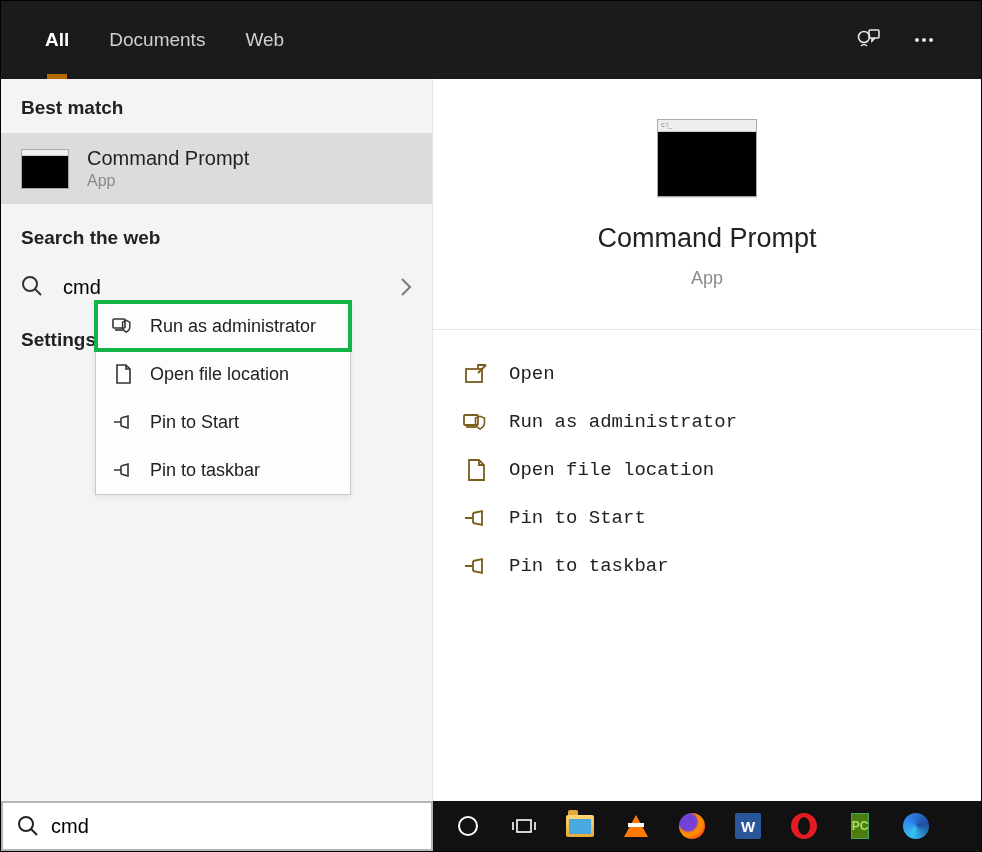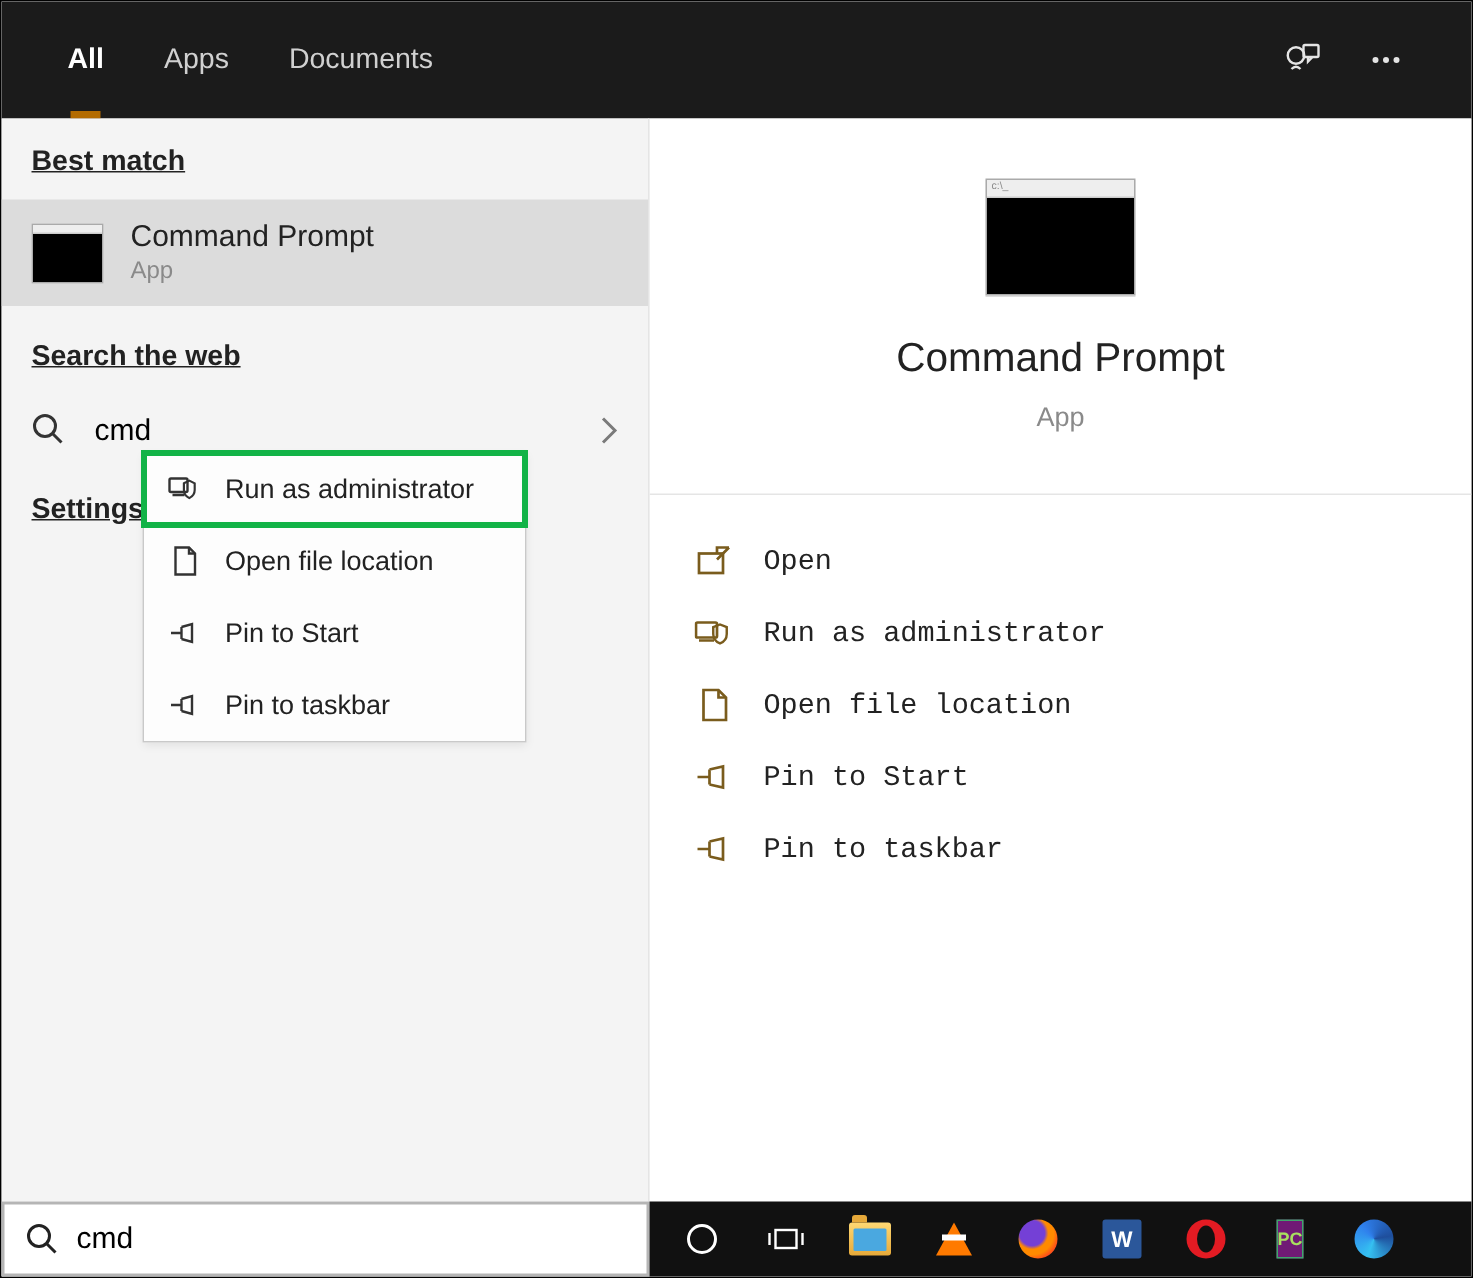--- a/index.html
+++ b/index.html
@@ -70,21 +70,20 @@
     display: flex;
     flex-direction: column;
   }
 
   
   .section-header {
     font-size: 19px;
     font-weight: 600;
     padding: 18px 20px 14px 20px;
     color: #222;
-    text-decoration: underline;
   }
   .result-row {
     display: flex;
     align-items: center;
     background: #dcdcdc;
     padding: 14px 20px;
     gap: 18px;
     cursor: pointer;
   }
   .result-icon {
@@ -174,38 +173,38 @@
   .tb-item{width:30px;height:30px;display:flex;align-items:center;justify-content:center;color:#fff;cursor:pointer;}
   .tb-explorer{background:linear-gradient(#ffd873,#e6a93a);border-radius:2px;position:relative;width:28px;height:22px;}
   .tb-explorer::before{content:"";position:absolute;top:-5px;left:2px;width:10px;height:5px;background:#e6a93a;border-radius:2px 2px 0 0;}
   .tb-explorer::after{content:"";position:absolute;inset:4px 3px 3px 3px;background:#4aa8e0;border-radius:1px;}
   .tb-vlc{width:0;height:0;border-left:12px solid transparent;border-right:12px solid transparent;border-bottom:22px solid #ff7a00;position:relative;}
   .tb-vlc::after{content:"";position:absolute;left:-8px;top:8px;width:16px;height:4px;background:#fff;}
   .tb-firefox{width:26px;height:26px;border-radius:50%;background:radial-gradient(circle at 35% 35%,#7440d6 0 35%,#ff8a00 45% 60%,#ff4e1a 75%,#ffd24a 100%);}
   .tb-word{width:26px;height:26px;background:#2b579a;color:#fff;display:flex;align-items:center;justify-content:center;font-weight:700;font-size:15px;border-radius:2px;}
   .tb-opera{width:26px;height:26px;border-radius:50%;background:#e31b23;position:relative;}
   .tb-opera::after{content:"";position:absolute;inset:4px 7px;border-radius:50%;background:#111;}
-  .tb-pycharm{width:18px;height:26px;background:#701a75;color:#a8e05f;display:flex;align-items:center;justify-content:center;font-size:12px;font-weight:700;border:1px solid #3fa66b;}
+  .tb-pycharm{width:18px;height:26px;background:#4d7c0f;color:#a8e05f;display:flex;align-items:center;justify-content:center;font-size:12px;font-weight:700;border:1px solid #3fa66b;}
   .tb-edge{width:26px;height:26px;border-radius:50%;background:conic-gradient(from 200deg,#35c1f1,#2f80ed,#1e4e9c,#35c1f1);}
 
   svg { display:block; }
 </style>
 </head>
 <body>
 
 <div class="topbar">
   <div class="topbar-left">
     <div class="tab active">
         <span>All</span>
       </div>
     <div class="tab">
-        <span>Apps</span>
+        <span>Documents</span>
       </div>
     <div class="tab">
-        <span>Documents</span>
+        <span>Web</span>
       </div>
   </div>
   <div class="topbar-right">
     <div class="topbar-ic">
       <svg width="26" height="24" viewBox="0 0 26 24" stroke="#e4e4e4" fill="none" stroke-width="1.6">
         <circle cx="9" cy="9" r="5.5"></circle>
         <path d="M6 18 Q9 15 12 18"></path>
         <rect x="14" y="2" width="10" height="8" rx="1"></rect>
         <path d="M17 10 L17 13 L20 10"></path>
       </svg>

